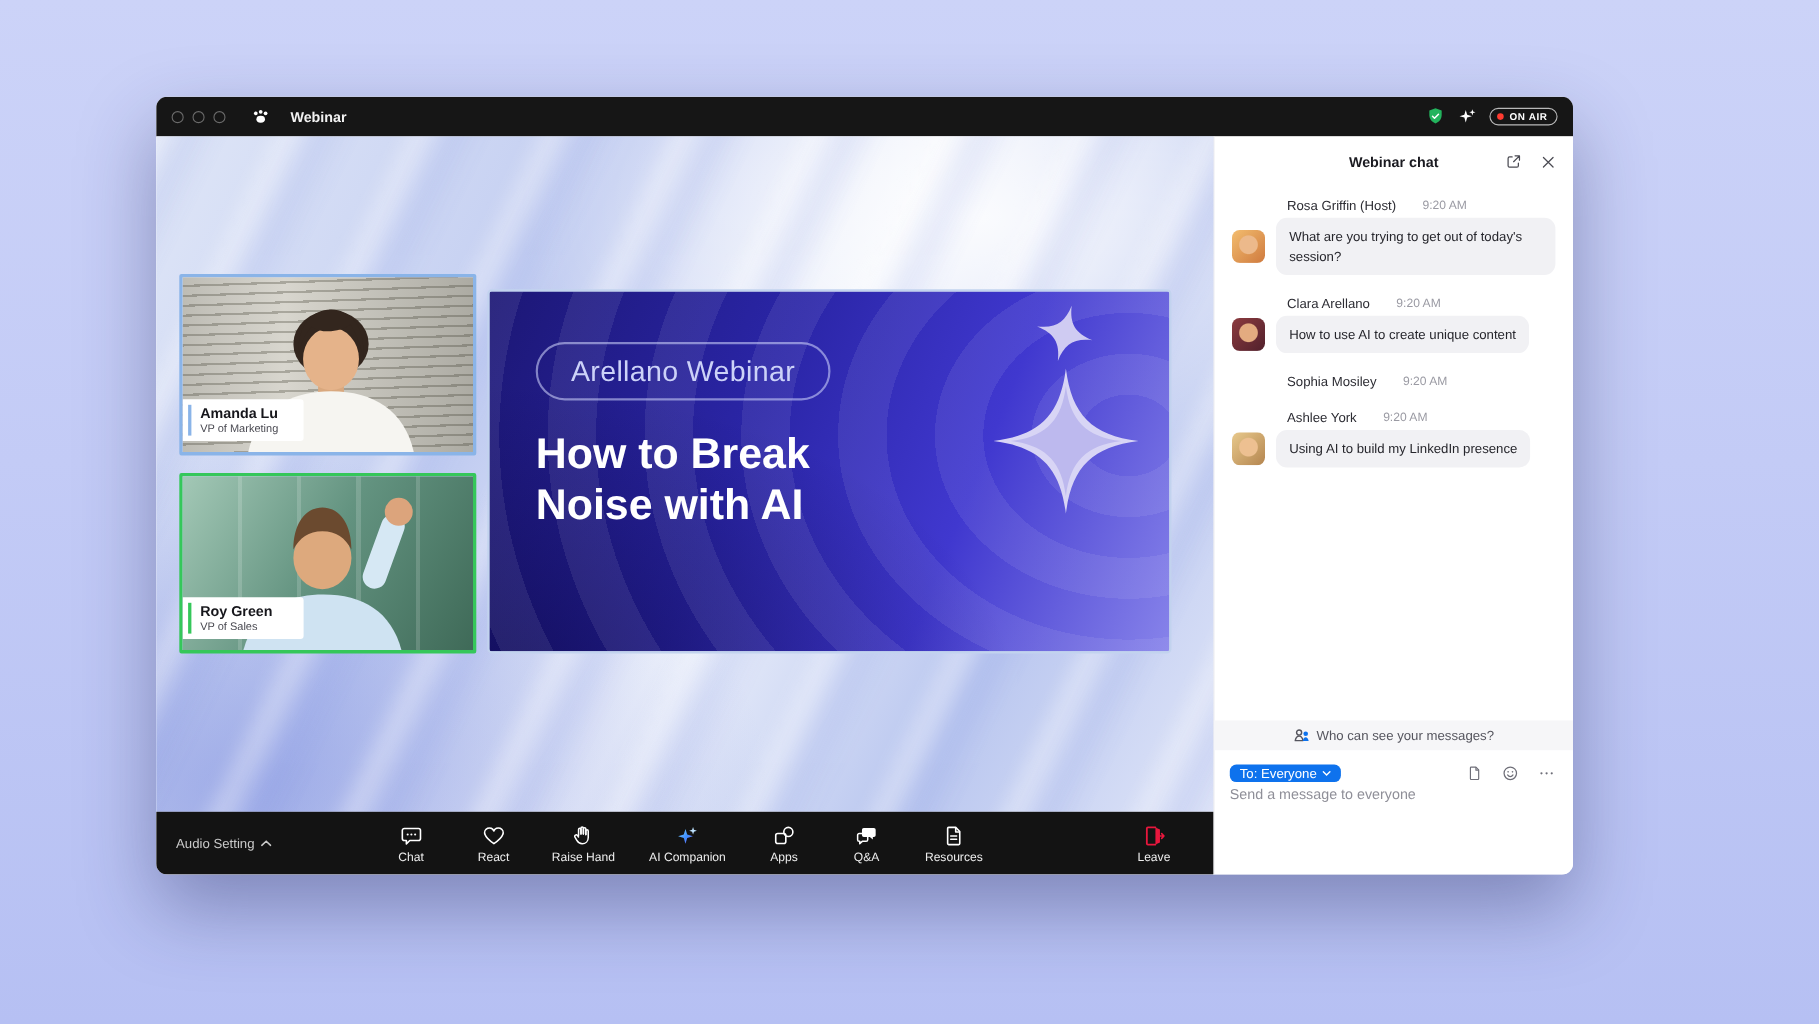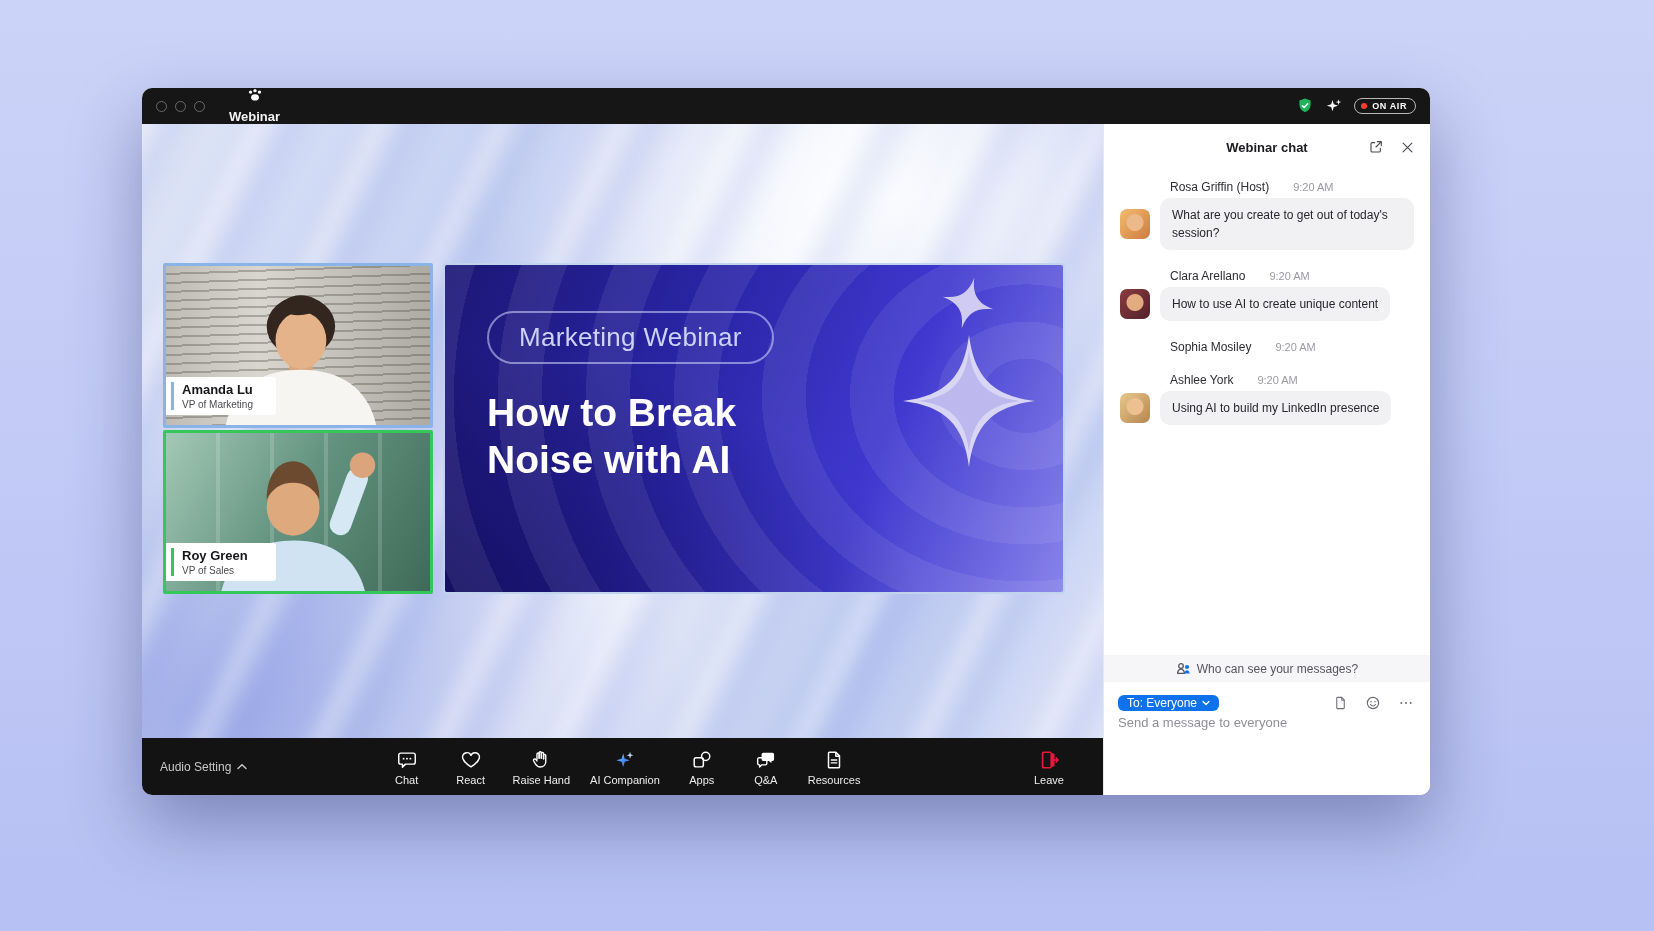--- a/index.html
+++ b/index.html
@@ -18,21 +18,21 @@
     display:flex; flex-direction:column;
   }
 
   
   .titlebar {
     flex:0 0 36px; background:#161616; display:flex; align-items:center;
     padding:0 14px; color:#fff;
   }
   .traffic { display:flex; gap:8px; }
   .traffic span { width:11px; height:11px; border-radius:50%; border:1.5px solid #6a6a6a; display:block; }
-  .app-id { display:flex; align-items:center; gap:7px; margin-left:24px;flex-direction:column; }
+  .app-id { display:flex; align-items:center; gap:19px; margin-left:24px; }
   .app-id svg { display:block; }
   .app-name { font-size:13px; font-weight:700; color:#f2f2f2; }
   .titlebar-right { margin-left:auto; display:flex; align-items:center; gap:11px; }
   .onair {
     display:flex; align-items:center; gap:5px; border:1px solid #b9b9b9;
     border-radius:10px; padding:2px 8px 2px 6px;
   }
   .onair .dot { width:6px; height:6px; border-radius:50%; background:#ff3b30; }
   .onair .txt { font-size:9px; font-weight:700; letter-spacing:.6px; color:#fff; }
 
@@ -51,21 +51,21 @@
   .video-area::before {
     content:""; position:absolute; inset:-40px;
     background:repeating-linear-gradient(116deg,
       rgba(255,255,255,0) 0 34px, rgba(255,255,255,.45) 52px,
       rgba(120,140,225,.18) 78px, rgba(255,255,255,0) 108px);
     filter:blur(7px); opacity:.8;
   }
 
   
   .tile { position:absolute; left:21px; width:270px; overflow:hidden; border-radius:2px; }
-  .tile-amanda { top:139px; height:165px; border:3px solid #8ab4e8;padding-left:16px; }
+  .tile-amanda { top:125px; height:165px; border:3px solid #8ab4e8;padding-left:16px; }
   .tile-roy    { top:306px; height:164px; border:3px solid #35c75a; }
   .tile .bg { position:absolute; inset:0; }
   .tile-amanda .bg {
     background:
       linear-gradient(90deg, rgba(70,70,64,.18), rgba(255,255,255,0) 35%, rgba(60,60,52,.28)),
       repeating-linear-gradient(178deg,#d8d6ce 0 7px,#a9a79d 7px 9px);
   }
   .tile-roy .bg {
     background:
       repeating-linear-gradient(90deg, rgba(255,255,255,0) 0 50px, rgba(255,255,255,.16) 50px 54px),
@@ -109,21 +109,21 @@
   
   .toolbar {
     flex:0 0 57px; background:#131313; position:relative;
     display:flex; align-items:center; justify-content:center;
   }
   .audio-setting {
     position:absolute; left:18px; display:flex; align-items:center; gap:6px;
     background:none; border:none; color:#c9c9c9; font-size:12px; cursor:pointer;
     font-family:inherit;
   }
-  .toolbar-group { display:flex; align-items:flex-start; gap:4px; }
+  .toolbar-group { display:flex; align-items:flex-start; gap:15px; }
   .tb-btn {
     display:flex; flex-direction:column; align-items:center; gap:3px;
     min-width:60px; padding:4px 8px 2px; background:none; border:none; cursor:pointer;
     font-family:inherit;
   }
   .tb-btn svg { width:22px; height:22px; display:block; }
   .tb-label { font-size:11px; color:#ededed; white-space:nowrap; }
   .leave-btn { position:absolute; right:24px; }
 
   
@@ -246,21 +246,21 @@
         <div class="slide">
           <div class="rings"></div>
           <svg class="star-small" viewBox="0 0 100 100">
             <path d="M50 0C54 32 68 46 100 50 68 54 54 68 50 100 46 68 32 54 0 50 32 46 46 32 50 0Z" fill="#cfcbf2"></path>
           </svg>
           <svg class="star-big" viewBox="0 0 100 100">
             <path d="M50 0C54 32 68 46 100 50 68 54 54 68 50 100 46 68 32 54 0 50 32 46 46 32 50 0Z" fill="#d8d5f5"></path>
             <path d="M50 12C53 36 64 47 88 50 64 53 53 64 50 88 47 64 36 53 12 50 36 47 47 36 50 12Z" fill="#bdb9ee"></path>
           </svg>
           <div class="slide-content">
-            <div class="slide-badge">Marketing Webinar</div>
+            <div class="slide-badge">Arellano Webinar</div>
             <div class="slide-title">
               <span>How to Break</span>
               <span>Noise with AI</span>
             </div>
           </div>
         </div>
       </div>
 
       <div class="toolbar">
         <button class="audio-setting">
@@ -371,21 +371,21 @@
       </div>
 
       <div class="chat-messages">
         <div class="msg">
           <div class="msg-meta">
             <span class="msg-author">Rosa Griffin (Host)</span>
             <span class="msg-time">9:20 AM</span>
           </div>
           <div class="msg-row">
             <div class="avatar avatar-0"></div>
-            <div class="bubble">What are you create to get out of today's session?</div>
+            <div class="bubble">What are you trying to get out of today's session?</div>
           </div>
         </div>
 
         <div class="msg">
           <div class="msg-meta">
             <span class="msg-author">Clara Arellano</span>
             <span class="msg-time">9:20 AM</span>
           </div>
           <div class="msg-row">
             <div class="avatar avatar-1"></div>

